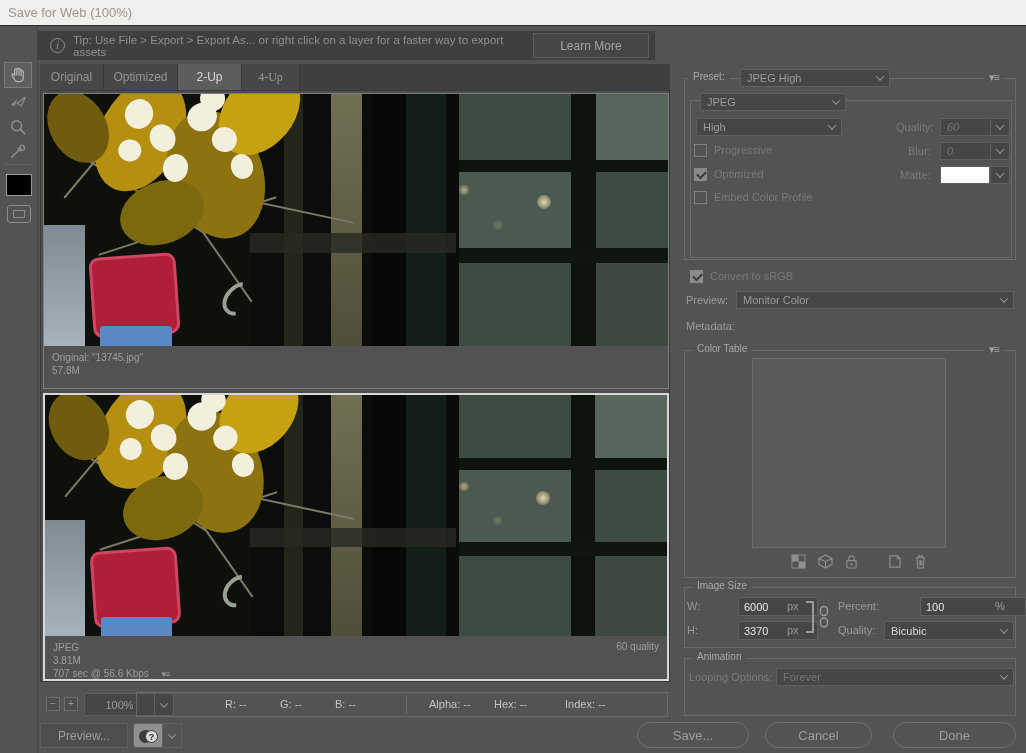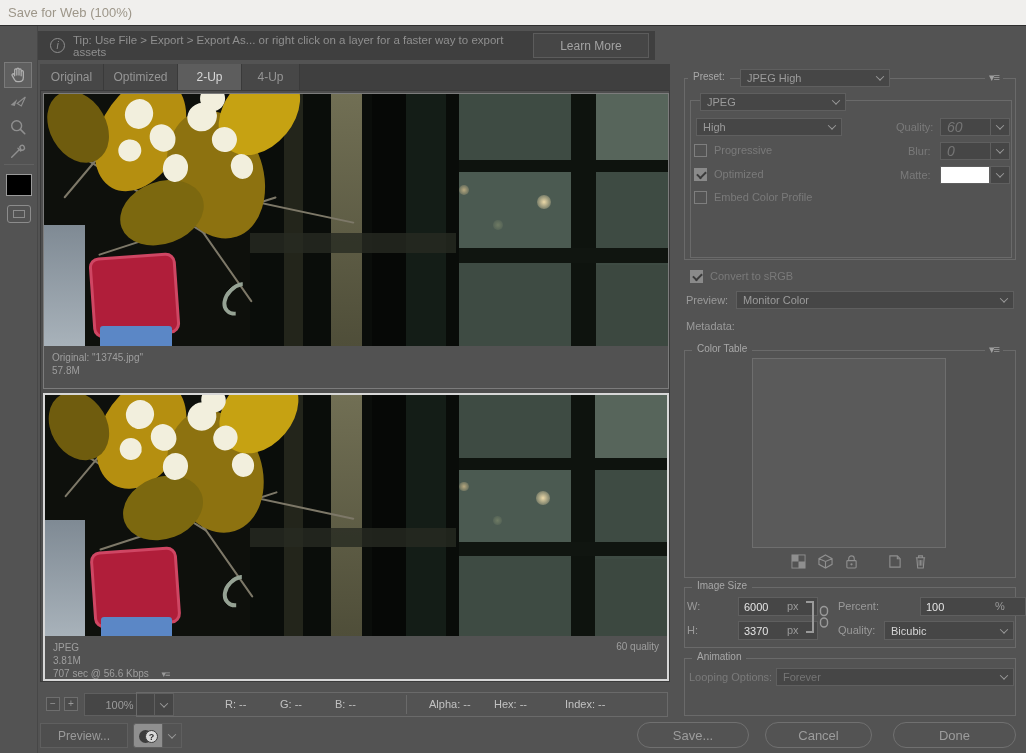--- a/index.html
+++ b/index.html
@@ -115,21 +115,21 @@
   .pill { position:absolute; top:722px; height:26px; border:1px solid #707070; border-radius:13px; background:transparent; color:#9c9c9c; font-size:13px; display:flex; align-items:center; justify-content:center; }
 
   
   .group { position:absolute; border:1px solid #6a6a6a; }
   .group-legend { position:absolute; background:#535353; padding:0 5px; font-size:10px; color:#a8a8a8; white-space:nowrap; }
   .panel-menu { position:absolute; color:#a0a0a0; font-size:11px; letter-spacing:-1px; background:#535353; padding:0 4px; }
   .cb { position:absolute; width:13px; height:13px; border:1px solid #7e7e7e; background:transparent; }
   .cb.checked { background:#8a8a8a; border-color:#8a8a8a; }
   .cb.checked::after { content:""; position:absolute; left:2px; top:2px; width:7px; height:4px; border-left:2px solid #3b3b3b; border-bottom:2px solid #3b3b3b; transform:rotate(-45deg); }
   .valbox { position:absolute; background:#464646; border:1px solid #5f5f5f; display:flex; align-items:center; }
-  .valbox .v { flex:1 1 auto; font-size:14px; color:#757575; padding-left:6px;font-style:italic; }
+  .valbox .v { flex:1 1 auto; font-size:11px; color:#757575; padding-left:6px;font-style:italic; }
   .valbox .sep { width:1px; height:100%; background:#5f5f5f; }
   .valbox .cwrap { width:18px; display:flex; align-items:center; justify-content:center; }
   .matte-swatch { position:absolute; background:#ffffff; border:1px solid #5f5f5f; }
   .ct-area { position:absolute; background:#5a5a5a; border:1px solid #6e6e6e; }
   .ct-icons { position:absolute; display:flex; gap:12px; align-items:center; }
   .ct-icons svg { display:block; }
   .sizein { position:absolute; background:#464646; border:1px solid #5f5f5f; color:#e4e4e4; font-size:11px; font-family:"Liberation Sans",sans-serif; padding:0 5px; outline:none;margin-left:36px; }
   .bracket { position:absolute; border:2px solid #9a9a9a; border-left:none; }
   .playbar { position:absolute; border:1px solid #5e5e5e; }
   .pbtn { position:absolute; top:3px; width:31px; height:16px; border:1px solid #5e5e5e; background:#4c4c4c; color:#8f8f8f; font-size:8px; text-align:center; line-height:14px; }
@@ -185,21 +185,21 @@
   <div class="abs tipbar">
     <span class="info-icon">i</span>
     <span class="tip-text">Tip: Use File &gt; Export &gt; Export As...  or right click on a layer for a faster way to export assets</span>
     <div class="learn-more">Learn More</div>
   </div>
 
   <div class="abs tabstrip">
     <div class="tab" style="width:64px;">Original</div>
     <div class="tab" style="width:74px;">Optimized</div>
     <div class="tab active" style="width:64px;">2-Up</div>
-    <div class="tab" style="width:58px;">4-Up</div>
+    <div class="tab" style="width:58px;font-family:Liberation Serif, serif;">4-Up</div>
   </div>
 
   <div class="abs preview-wrap">
     <div class="pane pane1">
       <div class="photo">
   <div class="ph ph-right"></div>
   <div class="ph ph-pane-tr"></div>
   <div class="ph ph-pane-mid"></div>
   <div class="ph ph-pane-br"></div>
   <div class="ph ph-mull-v1"></div>

